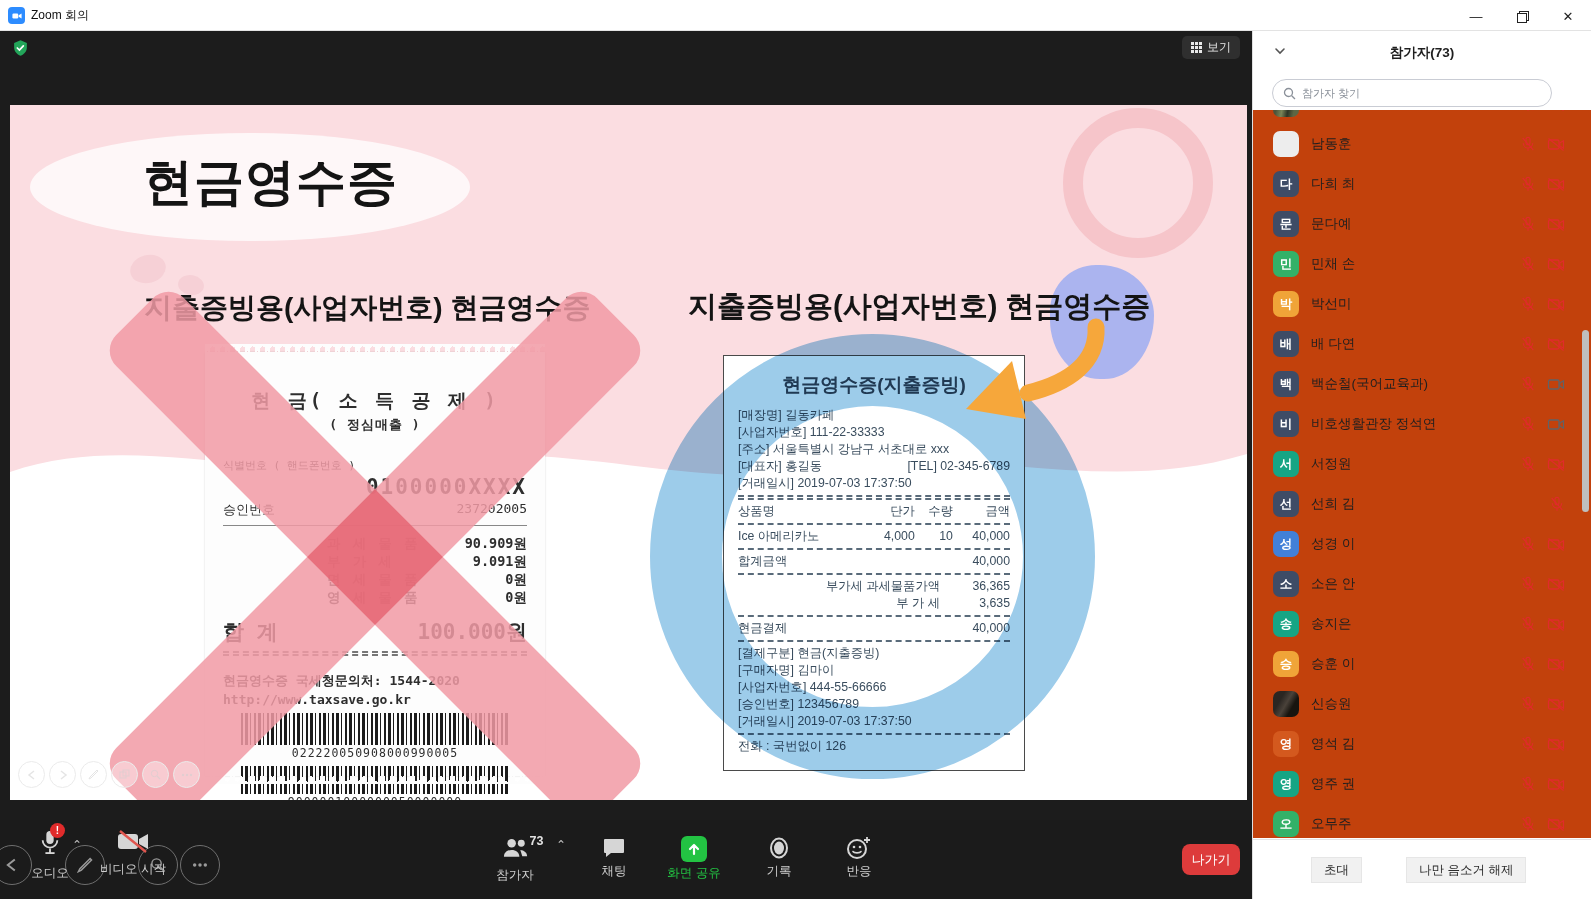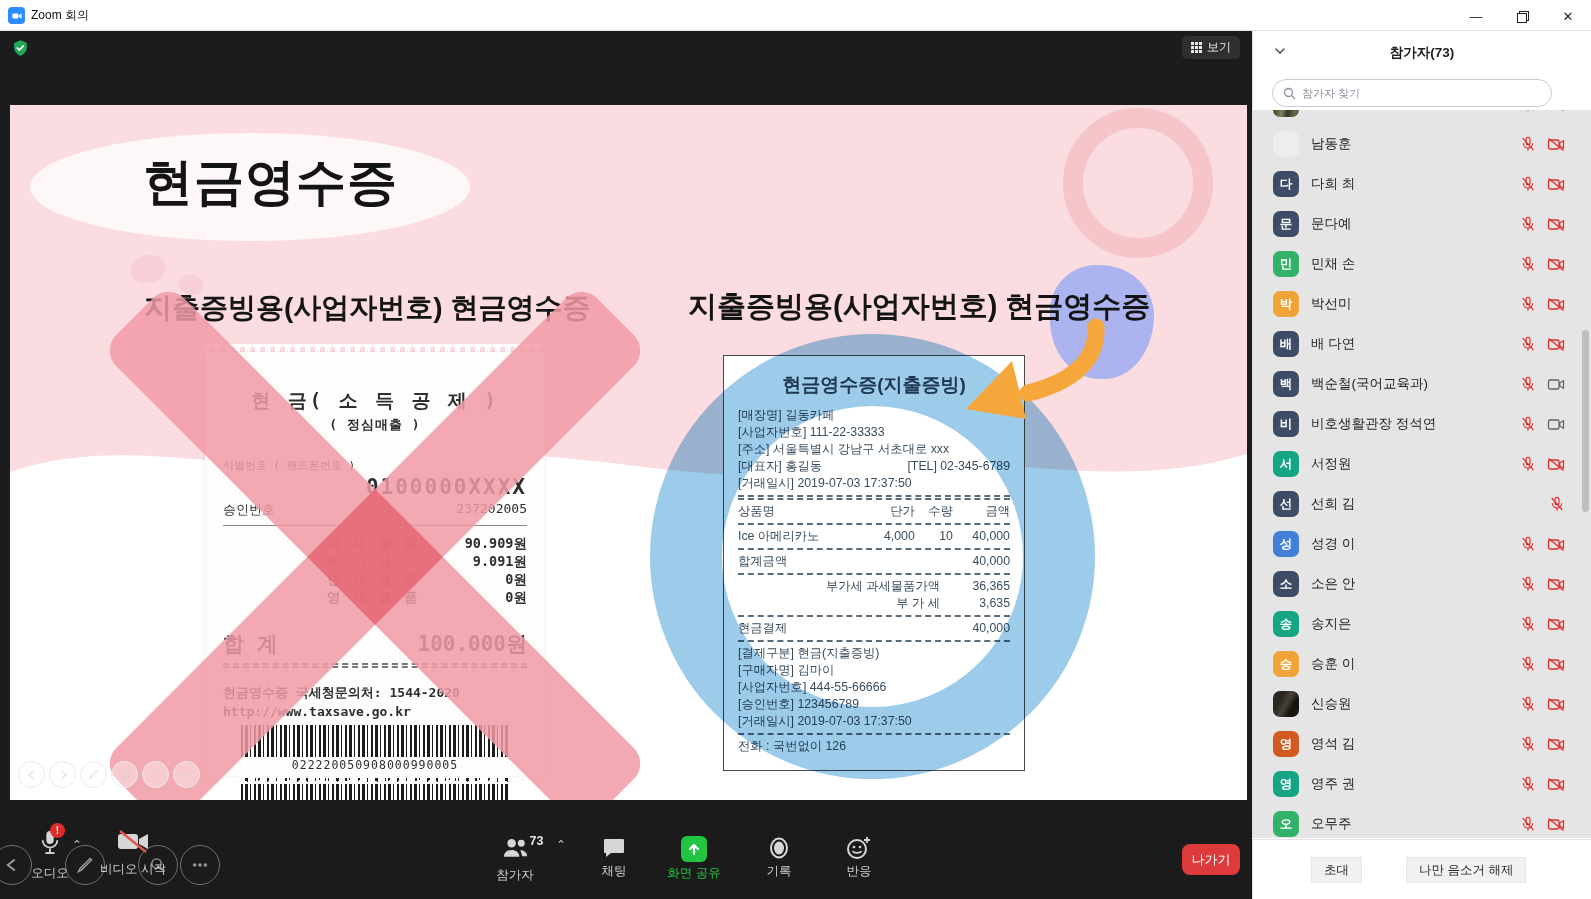--- a/index.html
+++ b/index.html
@@ -59,21 +59,21 @@
   .rl-h1 { text-align:center; font-size:19px; font-weight:bold; letter-spacing:3px; margin-top:22px; }
   .rl-h2 { text-align:center; font-size:13px; font-weight:bold; margin-top:2px; letter-spacing:1px; }
   .rl-id { font-size:11px; margin-top:24px; }
   .rl-idval { text-align:right; font-size:21px; font-weight:bold; letter-spacing:2px; margin-top:2px; }
   .rl-approval { display:flex; justify-content:space-between; font-size:13px; margin-top:2px; }
   .rl-hr { border-top:1px solid #888; margin-top:6px; }
   .rl-amounts { margin-top:8px; }
   .rl-arow { display:flex; font-size:13.5px; font-weight:bold; line-height:18px; }
   .rl-arow .lab { margin-left:auto; width:108px; letter-spacing:2px; }
   .rl-arow .val { width:92px; text-align:right; }
-  .rl-total { display:flex; justify-content:space-between; font-size:21px; font-weight:bold; margin-top:24px; }
+  .rl-total { display:flex; justify-content:space-between; font-size:21px; font-weight:bold; margin-top:12px; }
   .rl-dd { border-top:2px dashed #777; border-bottom:2px dashed #777; height:5px; margin-top:5px; }
   .rl-small { font-size:13px; font-weight:bold; margin-top:16px; white-space:nowrap; }
   .barcode { height:32px; margin-top:6px; margin-left:18px; margin-right:18px;
     background:repeating-linear-gradient(90deg,#1b1b1b 0 2px,transparent 2px 4px,#1b1b1b 4px 7px,transparent 7px 9px,#1b1b1b 9px 10px,transparent 10px 13px); }
   .bc-num { text-align:center; font-size:11.5px; letter-spacing:1px; margin-top:1px; }
 
   
   .x-wrap { position:absolute; left:25px; top:112px; width:680px; height:680px; z-index:3; pointer-events:none; }
   .x-bar { position:absolute; left:0; top:292px; width:680px; height:96px; background:#f19aa5; opacity:.85;
     border-radius:22px; mix-blend-mode:multiply; }
@@ -122,21 +122,21 @@
   .count { color:#e2e2e2; font-size:12.5px; font-weight:bold; position:absolute; left:28px; top:-2px; }
 
   
   .panel-header { position:absolute; left:0; top:0; width:100%; height:46px; display:flex; align-items:center; justify-content:center; }
   .panel-title { font-size:13.5px; font-weight:bold; color:#1f1f1f; }
   .panel-chevron { position:absolute; left:20px; top:14px; }
   .search-wrap { position:absolute; left:19px; top:49px; width:280px; height:28px; border:1px solid #c9ccd4;
     border-radius:14px; background:#fff; display:flex; align-items:center; padding:0 10px; gap:6px; z-index:3; }
   .search-input { border:none; outline:none; flex:1; font-size:11px; color:#737373; background:transparent; }
   .search-input::placeholder { color:#8a9099; }
-  .plist { position:absolute; left:0; top:80px; width:100%; height:728px; overflow:hidden; background:#e5e5e5; z-index:1; }
+  .plist { position:absolute; left:0; top:80px; width:100%; height:728px; overflow:hidden; background:#c2410c; z-index:1; }
   .plist-inner { margin-top:-14px; }
   .prow { height:40px; display:flex; align-items:center; padding:0 26px 0 20px; }
   .avatar { width:26px; height:26px; border-radius:7px; color:#fff; font-size:12.5px; font-weight:bold;
     display:flex; align-items:center; justify-content:center; flex:none; }
   .avatar.blank { background:#ededed; }
   .avatar.photo-camo { background:linear-gradient(100deg,#4c543b 20%,#7a8457 40%,#2f3526 60%,#5d6644 80%); }
   .avatar.photo-dark { background:linear-gradient(120deg,#2a2622 30%,#4a423a 50%,#17140f 70%); }
   .pname { font-size:13.5px; color:#1f1f1f; margin-left:12px; flex:1; white-space:nowrap; overflow:hidden; }
   .picons { display:flex; gap:11px; align-items:center; }
   .pscroll { position:absolute; right:2px; top:300px; width:7px; height:182px; border-radius:4px; background:#bfbfbf; z-index:4; }

